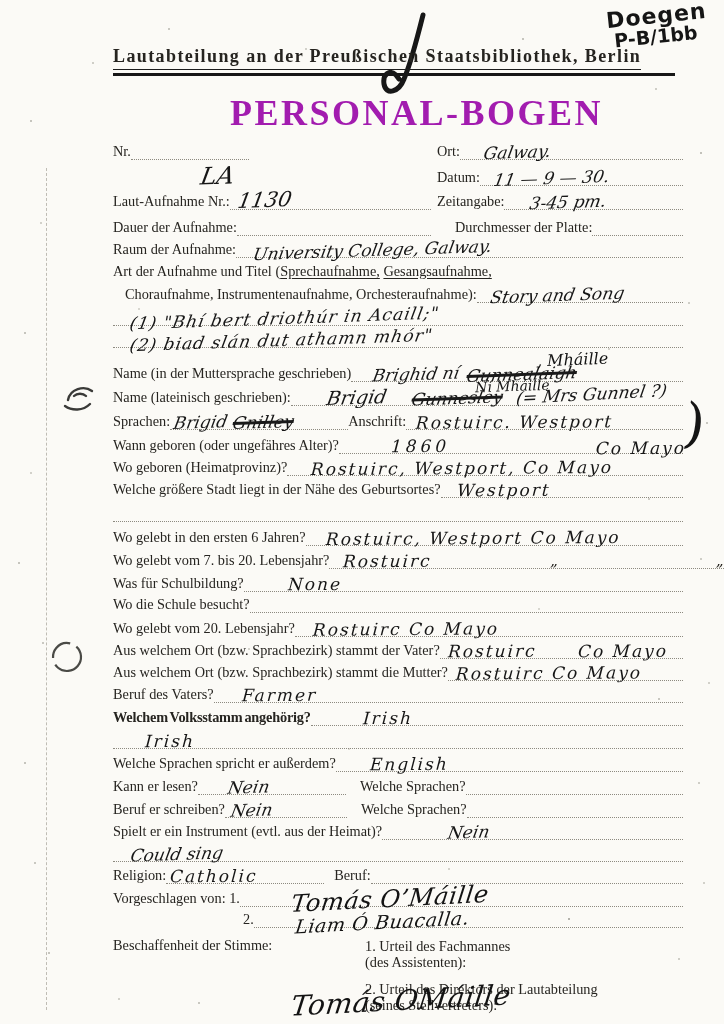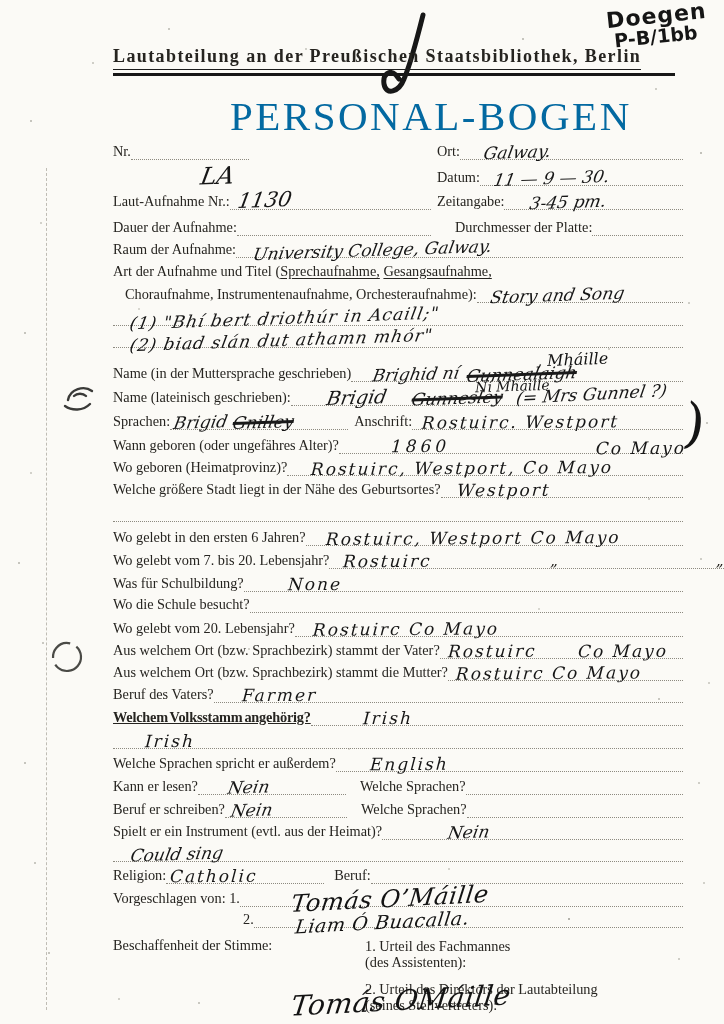--- a/index.html
+++ b/index.html
@@ -22,27 +22,27 @@
   
   .annotation{position:absolute;right:16px;top:6px;transform:rotate(-6deg);
     font-family:"DejaVu Sans",sans-serif;font-weight:bold;color:#151515;line-height:.95;}
   .annotation .a1{font-size:22px;letter-spacing:1px;}
   .annotation .a2{font-size:19px;margin-left:6px;}
   
   .hdr{position:absolute;left:113px;top:46px;width:562px;}
   .hdr-text{display:inline-block;font-weight:bold;font-size:18px;letter-spacing:1.4px;
     border-bottom:1.5px solid #1c1c1c;padding-bottom:2px;white-space:nowrap;}
   .hdr-bar{margin-top:3px;height:2.6px;background:#171717;}
-  .title{position:absolute;left:230px;top:92px;font-weight:normal;font-size:41px;
-    letter-spacing:2.5px;color:#0369a1;}
+  .title{position:absolute;left:230px;top:92px;font-weight:bold;font-size:36px;
+    letter-spacing:2.5px;color:#a21caf;}
   
   .form{position:absolute;left:113px;top:136px;width:570px;font-size:14.3px;line-height:1;}
   .r{display:flex;align-items:flex-end;}
   .lbl{white-space:nowrap;padding-bottom:2px;}
-  .b{font-weight:bold;letter-spacing:-.2px;word-spacing:-1.5px;text-decoration:underline;}
+  .b{font-weight:bold;letter-spacing:-.2px;word-spacing:-1.5px;}
   .fill{flex:1;border-bottom:1px dotted #8d8a80;display:flex;align-items:flex-end;position:relative;}
   .fw{flex:0 0 auto;}
   .half-l{display:flex;align-items:flex-end;width:318px;margin-right:6px;}
   .half-r{display:flex;align-items:flex-end;flex:1;}
   
   .hw{font-family:"DejaVu Serif",serif;font-style:italic;color:#161616;font-size:17px;
     letter-spacing:2px;white-space:nowrap;margin-bottom:-2px;display:inline-block;
     transform:skewX(-4deg) rotate(-.4deg);}
   .cursive{letter-spacing:0;transform:skewX(-12deg) rotate(-2deg);}
   .struck{text-decoration:line-through;text-decoration-thickness:2.5px;text-decoration-color:#1a1a1a;}
@@ -194,21 +194,21 @@
         <span class="hw cursive" style="margin-left:14px;letter-spacing:0;transform:translateY(-4px) skewX(-12deg) rotate(-3deg)">(= Mrs Gunnel ?)</span>
       </span>
     </div>
 
     <div class="r" style="height:24px">
       <span class="lbl">Sprachen:</span>
       <span class="fill fw" style="width:178px">
         <span class="hw cursive" style="margin-left:4px">Brigid</span>
         <span class="hw cursive struck" style="margin-left:6px">Gnilley</span>
       </span>
-      <span class="lbl" style="margin-left:6px">Anschrift:</span>
+      <span class="lbl" style="margin-left:0">Anschrift:</span>
       <span class="fill">
         <span class="hw" style="margin-left:10px">Rostuirc. Westport</span>
       </span>
     </div>
 
     <div class="r" style="height:24px">
       <span class="lbl">Wann geboren (oder ungefähres Alter)?</span>
       <span class="fill">
         <span class="hw" style="margin-left:52px;letter-spacing:4px">1860</span>
       </span>

